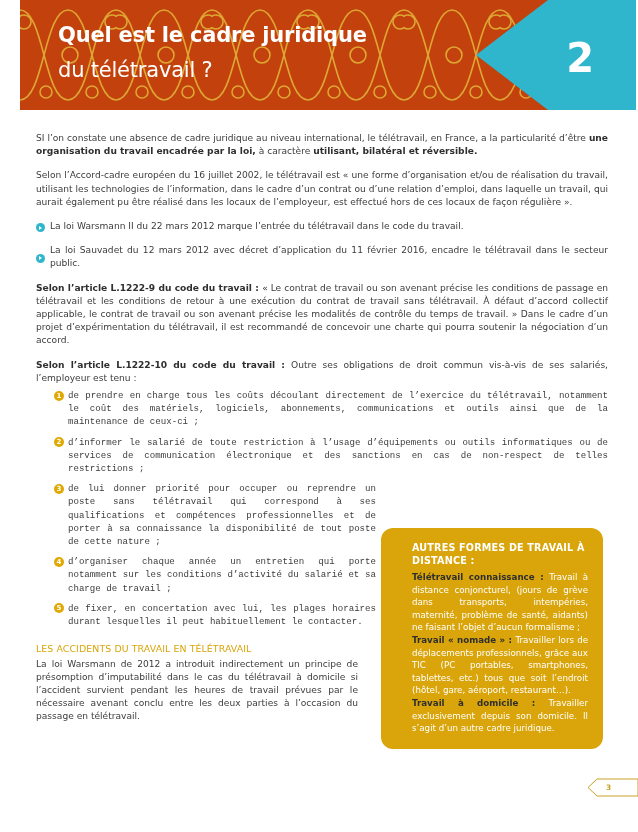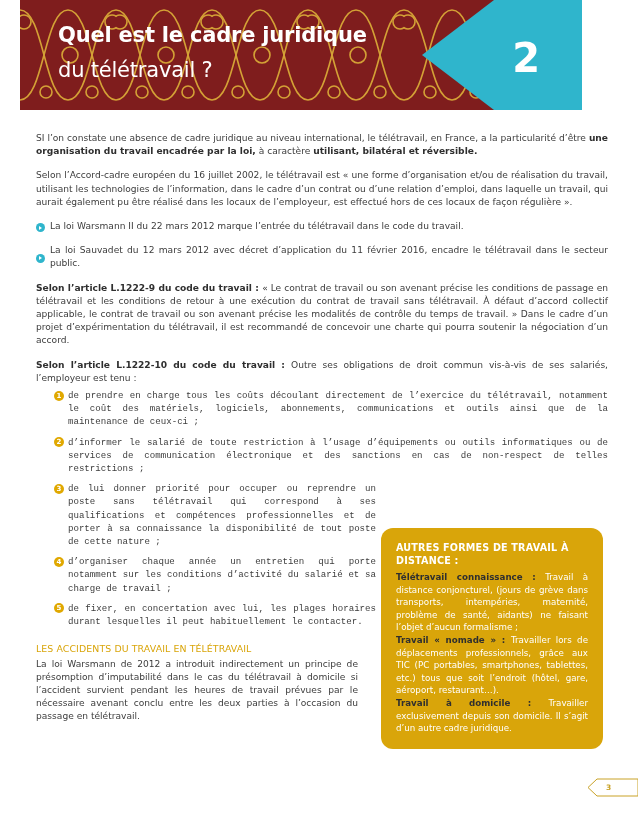--- a/index.html
+++ b/index.html
@@ -14,23 +14,23 @@
     color: #3b3b3b;
     overflow: hidden;
     position: relative;
   }
 
   
   .header {
     position: absolute;
     left: 20px;
     top: 0;
-    width: 562px;
+    width: 616px;
     height: 110px;
-    background: #7f1d1d;
+    background: #c2410c;
     overflow: hidden;
   }
   .header-pattern {
     position: absolute;
     inset: 0;
     opacity: 0.85;
   }
   .header-chevron {
     position: absolute;
     right: 0;
@@ -156,21 +156,21 @@
 
   
   .sidebar {
     position: absolute;
     left: 381px;
     top: 528px;
     width: 222px;
     box-sizing: border-box;
     background: #D9A50A;
     border-radius: 12px;
-    padding: 13px 15px 14px 15px;
+    padding: 13px 15px 14px 31px;
     color: #ffffff;
     font-size: 8.7px;
     line-height: 12.6px;
     text-align: justify;
   }
   .sidebar-title {
     font-size: 9.6px;
     font-weight: bold;
     line-height: 13px;
     margin-bottom: 4px;

